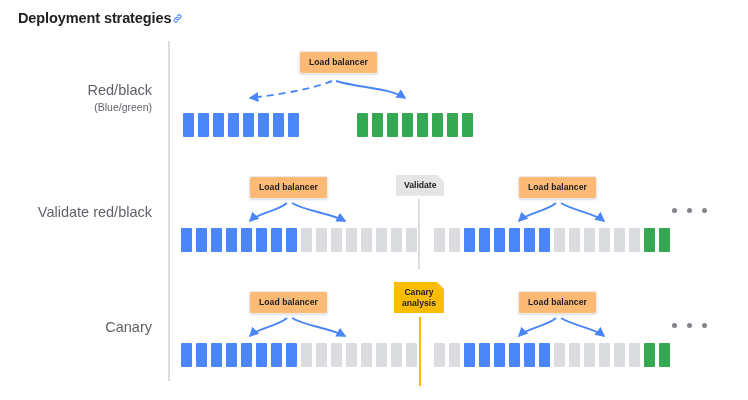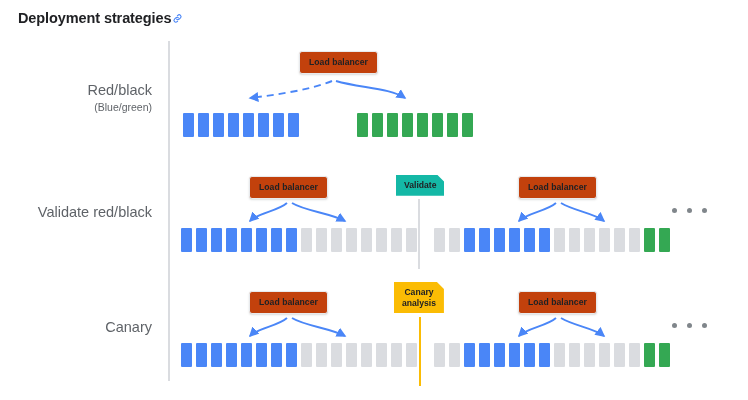--- a/index.html
+++ b/index.html
@@ -99,21 +99,21 @@
     height: 24px;
     border-radius: 1px;
   }
   .box.blue  { background: #4a86f7; }
   .box.green { background: #34a853; }
   .box.gray  { background: #dadce0; }
 
   
   .lb-callout {
     position: absolute;
-    background: #c2410c;
+    background: #fdba74;
     border: 1px solid #e8eaed;
     border-radius: 3px;
     box-shadow: 0 1px 2px rgba(60,64,67,0.18);
     padding: 5px 9px 6px 9px;
     font-size: 8.6px;
     font-weight: bold;
     color: #202124;
     white-space: nowrap;
     letter-spacing: 0.05px;
   }
@@ -136,21 +136,21 @@
   .stage-badge {
     position: relative;
     font-size: 8.6px;
     font-weight: bold;
     line-height: 1.25;
     text-align: center;
     padding: 5px 8px;
     color: #202124;
     white-space: nowrap;
   }
-  .stage-badge.gray  { background: #14b8a6; }
+  .stage-badge.gray  { background: #e5e5e5; }
   .stage-badge.amber { background: #fbbc04; }
   
   .stage-badge {
     -webkit-clip-path: polygon(0 0, calc(100% - 7px) 0, 100% 7px, 100% 100%, 0 100%);
     clip-path: polygon(0 0, calc(100% - 7px) 0, 100% 7px, 100% 100%, 0 100%);
   }
   .stage-line {
     position: absolute;
     width: 2px;
   }

